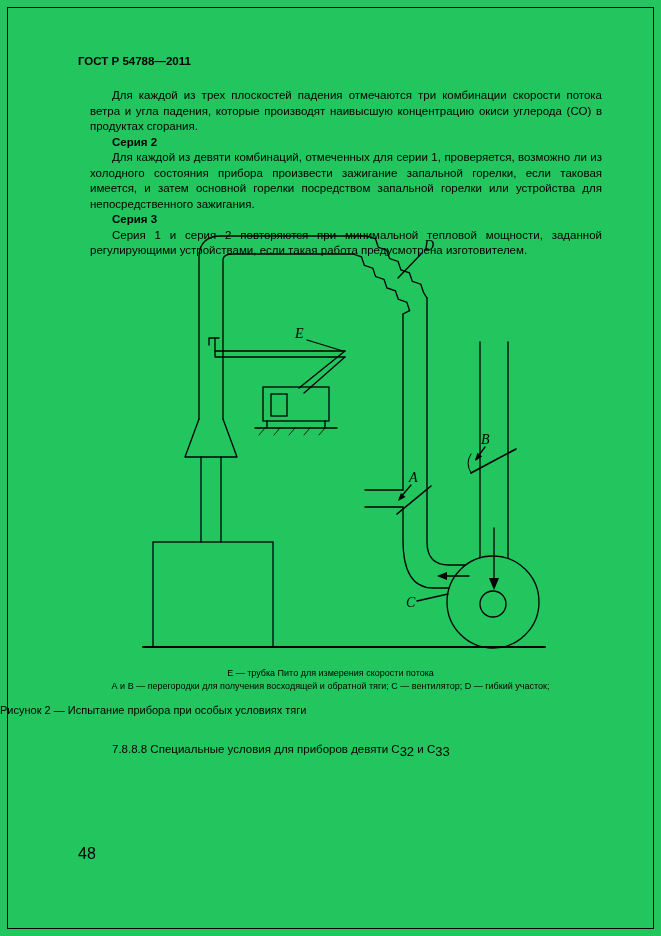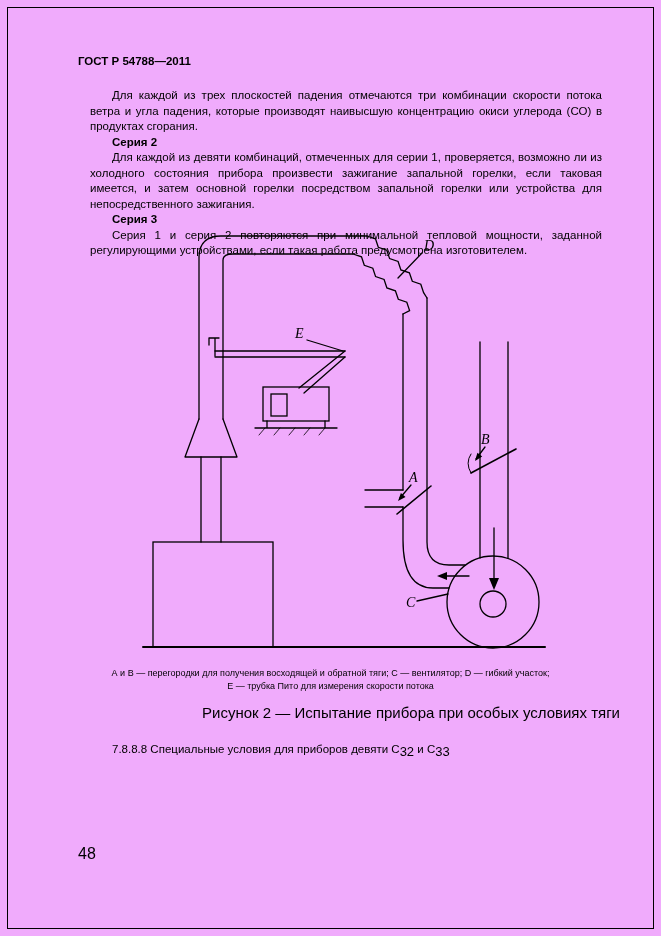--- a/index.html
+++ b/index.html
@@ -1,21 +1,21 @@
 <!DOCTYPE html>
 <html><head>
 <meta charset="utf-8">
 <style>
   html, body { margin: 0; padding: 0; background: #e8e8e8; }
   .page {
     position: relative;
     width: 661px;
     height: 936px;
     margin: 0 auto;
-    background: #f0abfc;
+    background: #22c55e;
     font-family: "Liberation Sans", sans-serif;
     color: #000;
     overflow: hidden;
   }
   .page-border {
     position: absolute;
     inset: 7px;
     border: 1.5px solid #000;
     pointer-events: none;
   }
@@ -54,22 +54,22 @@
     width: 661px;
     text-align: center;
     font-size: 9px;
     line-height: 12.5px;
   }
   .fig-title {
     position: absolute;
     left: 0;
     top: 704px;
     width: 620px;
-    text-align: right;
-    font-size: 15px;
+    text-align: left;
+    font-size: 11px;
   }
   .page-number {
     position: absolute;
     left: 78px;
     top: 845px;
     font-size: 16px;
   }
   .fig-label {
     font-family: "Liberation Serif", serif;
     font-style: italic;
@@ -152,22 +152,22 @@
 
       <text class="fig-label" x="294" y="252">A</text>
       <text class="fig-label" x="366" y="214">B</text>
       <text class="fig-label" x="291" y="377">C</text>
       <text class="fig-label" x="309" y="20">D</text>
       <text class="fig-label" x="180" y="108">E</text>
     </svg>
   </div>
 
   <div class="fig-caption">
+    <div>Е — трубка Пито для измерения скорости потока</div>
     <div>А и В — перегородки для получения восходящей и обратной тяги; С — вентилятор; D — гибкий участок;</div>
-    <div>Е — трубка Пито для измерения скорости потока</div>
   </div>
 
   <div class="fig-title">Рисунок 2 — Испытание прибора при особых условиях тяги</div>
 
   <div class="text-block text-bottom">
     <p class="para"><span>7.8.8.8 Специальные условия для приборов девяти С</span><sub>32</sub><span> и С</span><sub>33</sub></p>
   </div>
 
   <div class="page-number">48</div>
 </div>

